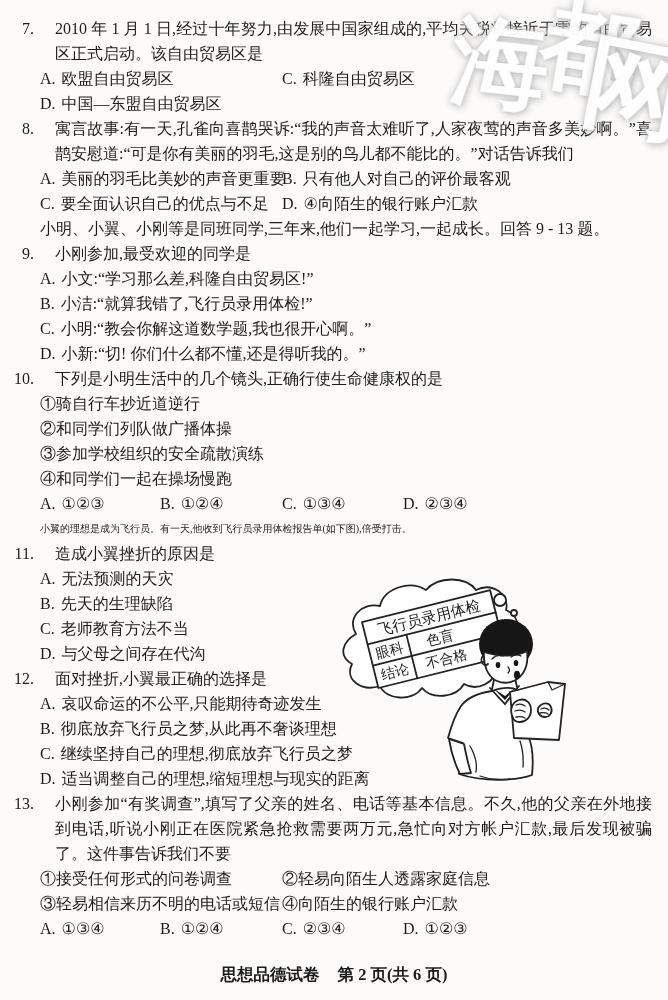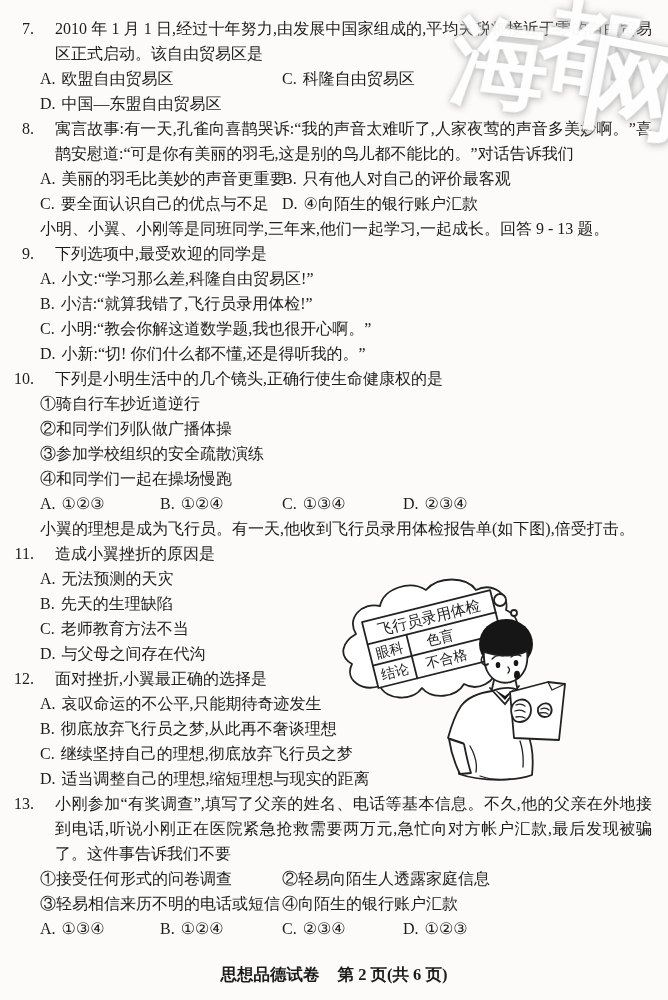--- a/index.html
+++ b/index.html
@@ -13,21 +13,21 @@
   }
   .content { position: relative; z-index: 2; padding: 16px 16px 0 40px; font-size: 16px; line-height: 25px; }
   .q { position: relative; }
   .qnum { position: absolute; left: -36px; top: 0; width: 30px; text-align: right; }
   .stem { text-align: justify; margin-left: 15px; }
   .opt-grid-2 { display: grid; grid-template-columns: 242px auto; }
   .opt-grid-4 { display: grid; grid-template-columns: 120px 122px 121px auto; }
   .opt { white-space: nowrap; }
   .opt-label { margin-right: 6px; }
   .intro { white-space: nowrap; }
-  .intro-tight { font-size: 16px; }
+  .intro-tight { font-size: 10px; }
   
   .watermark { position: absolute; left: 0; top: 0; width: 668px; height: 200px; z-index: 5; pointer-events: none; }
   .wm-char {
     position: absolute; color: #ffffff; font-weight: 700;
     font-family: "DejaVu Serif", serif; opacity: 0.96;
     text-shadow: 0 0 7px rgba(175,175,175,0.85), 0 0 2px rgba(215,215,215,0.95), 2px 3px 6px rgba(185,185,185,0.5);
     filter: blur(0.6px);
   }
   .wm-1 { left: 452px; top: 0px;  font-size: 97px; transform: rotate(6deg); }
   .wm-2 { left: 541px; top: -14px; font-size: 97px; transform: rotate(9deg); }
@@ -70,21 +70,21 @@
         <div class="opt"><span class="opt-label">B.</span><span>只有他人对自己的评价最客观</span></div>
         <div class="opt"><span class="opt-label">C.</span><span>要全面认识自己的优点与不足</span></div>
         <div class="opt"><span class="opt-label">D.</span><span>④向陌生的银行账户汇款</span></div>
       </div>
     </div>
 
     <div class="intro">小明、小翼、小刚等是同班同学,三年来,他们一起学习,一起成长。回答 9 - 13 题。</div>
 
     <div class="q">
       <span class="qnum">9.</span>
-      <div class="stem">下列选项中,最受欢迎的同学是</div>
+      <div class="stem">小刚参加,最受欢迎的同学是</div>
       <div class="opt"><span class="opt-label">A.</span><span>小文:“学习那么差,科隆自由贸易区!”</span></div>
       <div class="opt"><span class="opt-label">B.</span><span>小洁:“就算我错了,飞行员录用体检!”</span></div>
       <div class="opt"><span class="opt-label">C.</span><span>小明:“教会你解这道数学题,我也很开心啊。”</span></div>
       <div class="opt"><span class="opt-label">D.</span><span>小新:“切! 你们什么都不懂,还是得听我的。”</span></div>
     </div>
 
     <div class="q">
       <span class="qnum">10.</span>
       <div class="stem">下列是小明生活中的几个镜头,正确行使生命健康权的是</div>
       <div>①骑自行车抄近道逆行</div>

